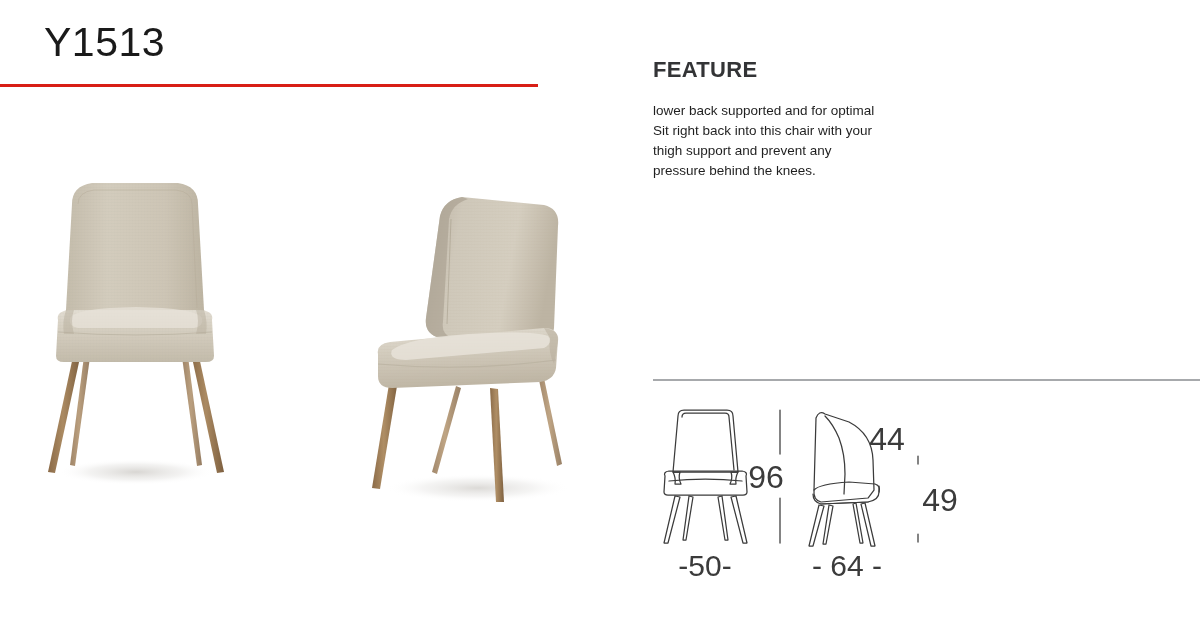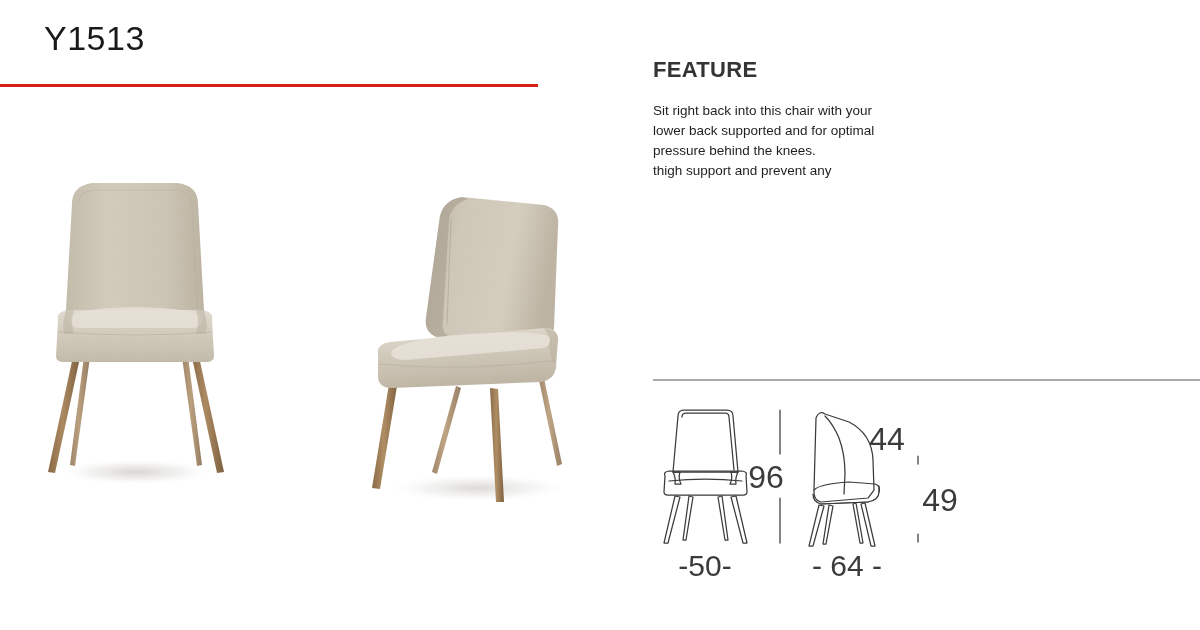--- a/index.html
+++ b/index.html
@@ -14,21 +14,21 @@
     overflow: hidden;
     font-family: "Liberation Sans", sans-serif;
     color: #231f20;
   }
 
   
   #product-title {
     position: absolute;
     left: 44px;
     top: 18px;
-    font-size: 34px;
+    font-size: 41px;
     font-weight: 400;
     letter-spacing: 0.5px;
     line-height: 1.2;
     color: #1a1a1a;
     white-space: nowrap;
   }
   #title-rule {
     position: absolute;
     left: 0;
     top: 84px;
@@ -235,24 +235,24 @@
 
     <path d="M30 192 Q118 200 208 188" fill="none" stroke="#b2a998" stroke-width="1.1" opacity="0.5"></path>
 
     <path d="M196 156 Q212 158 210 170 L206 192 Q200 180 202 166 Z" fill="#b5ac9a" opacity="0.5"></path>
   </svg>
 </div>
 
 <div id="feature-block">
   <h2 class="section-heading">FEATURE</h2>
   <div id="feature-text">
+    <div>lower back supported and for optimal</div>
     <div>Sit right back into this chair with your</div>
-    <div>lower back supported and for optimal</div>
+    <div>thigh support and prevent any</div>
     <div>pressure behind the knees.</div>
-    <div>thigh support and prevent any</div>
   </div>
 </div>
 
 <div id="dimensions-block">
   <div id="dimensions-heading-row">
     <div id="dimensions-rule" style="background: rgb(167, 169, 172);"></div>
   </div>
 
   <svg id="dimension-diagrams" class="dim-svg" viewBox="0 0 547 200">
     <g stroke="#3b3b3b" fill="none" stroke-width="1.25" stroke-linejoin="round" stroke-linecap="round">

